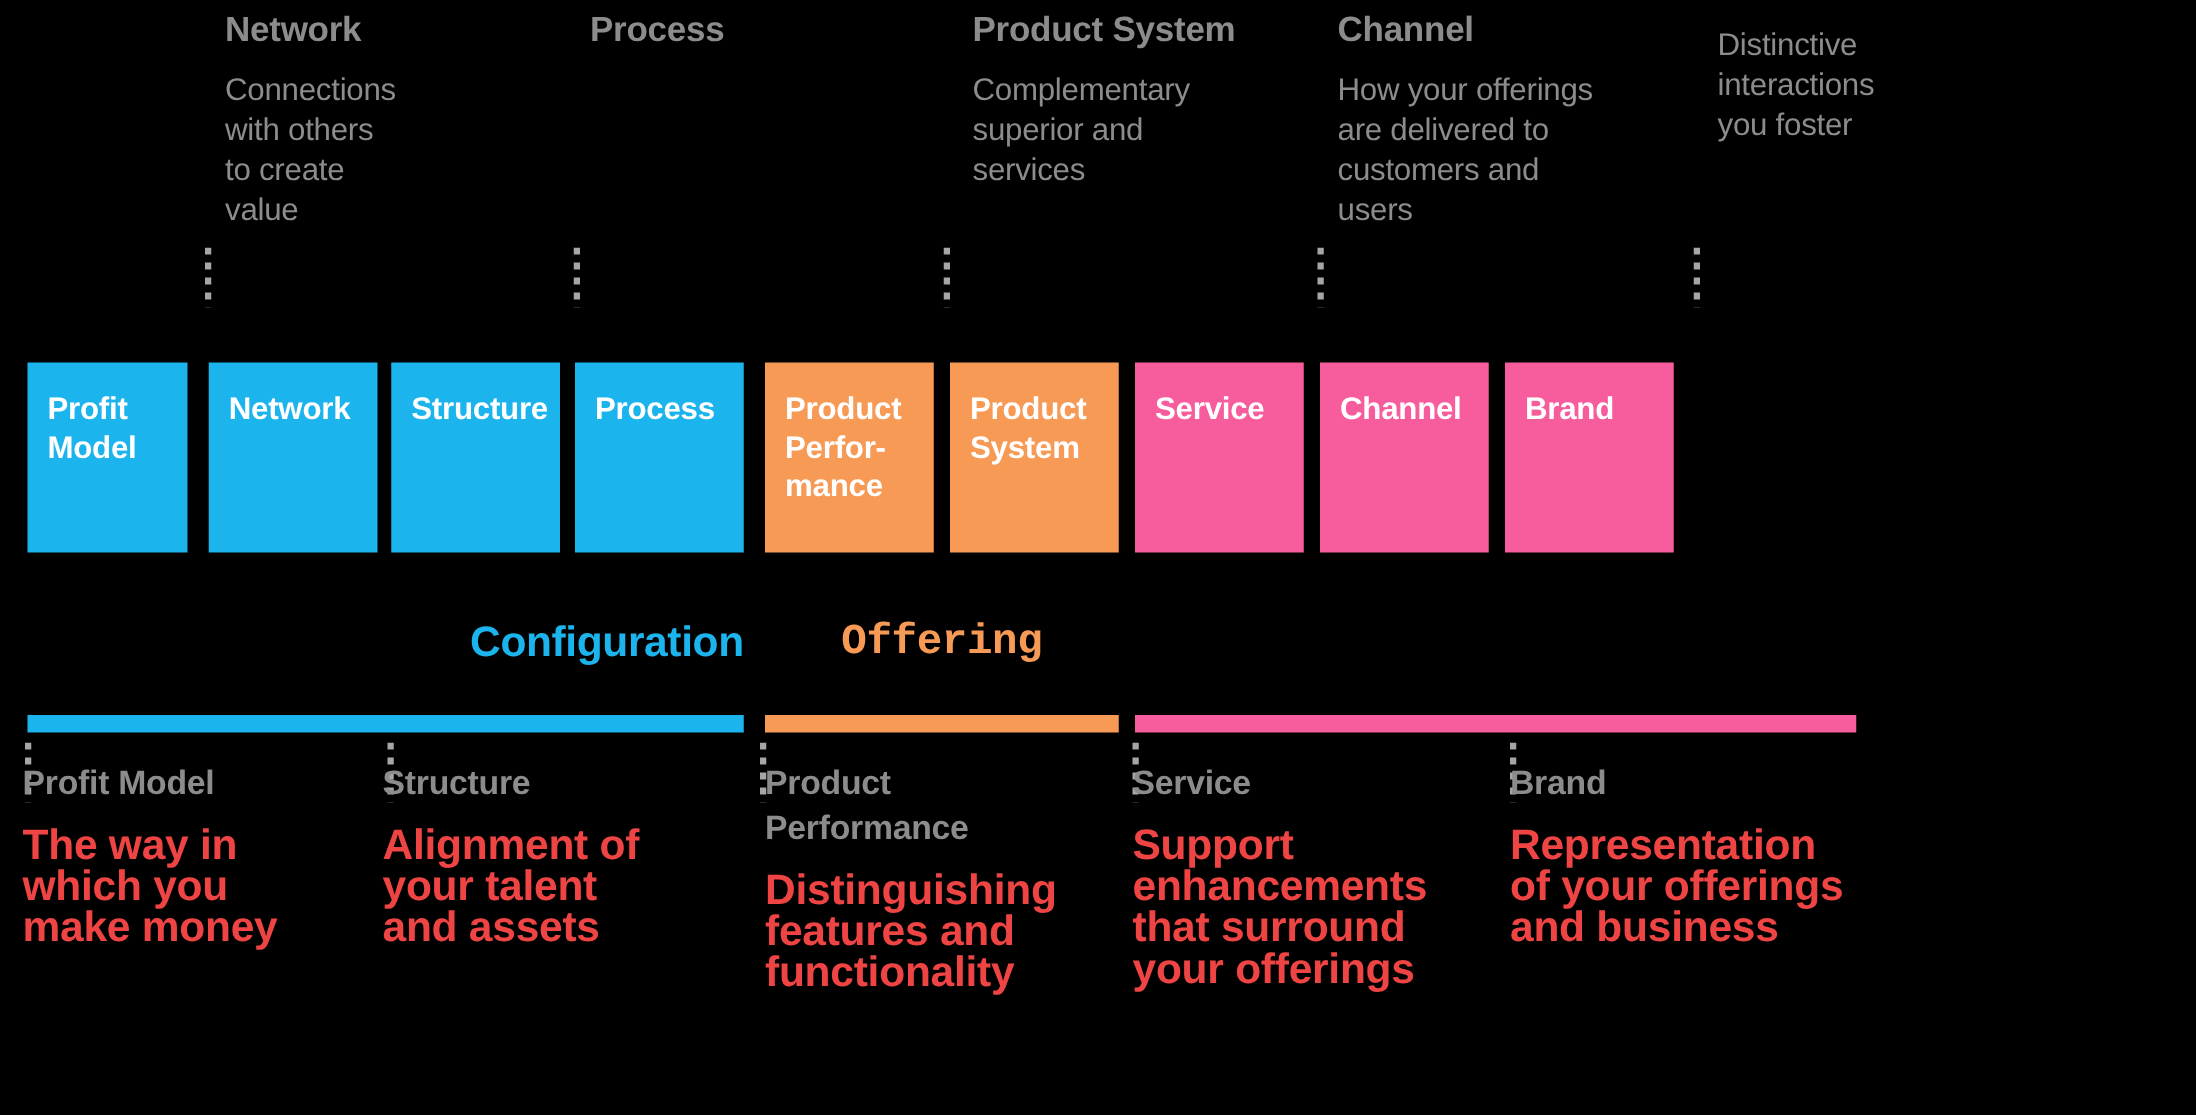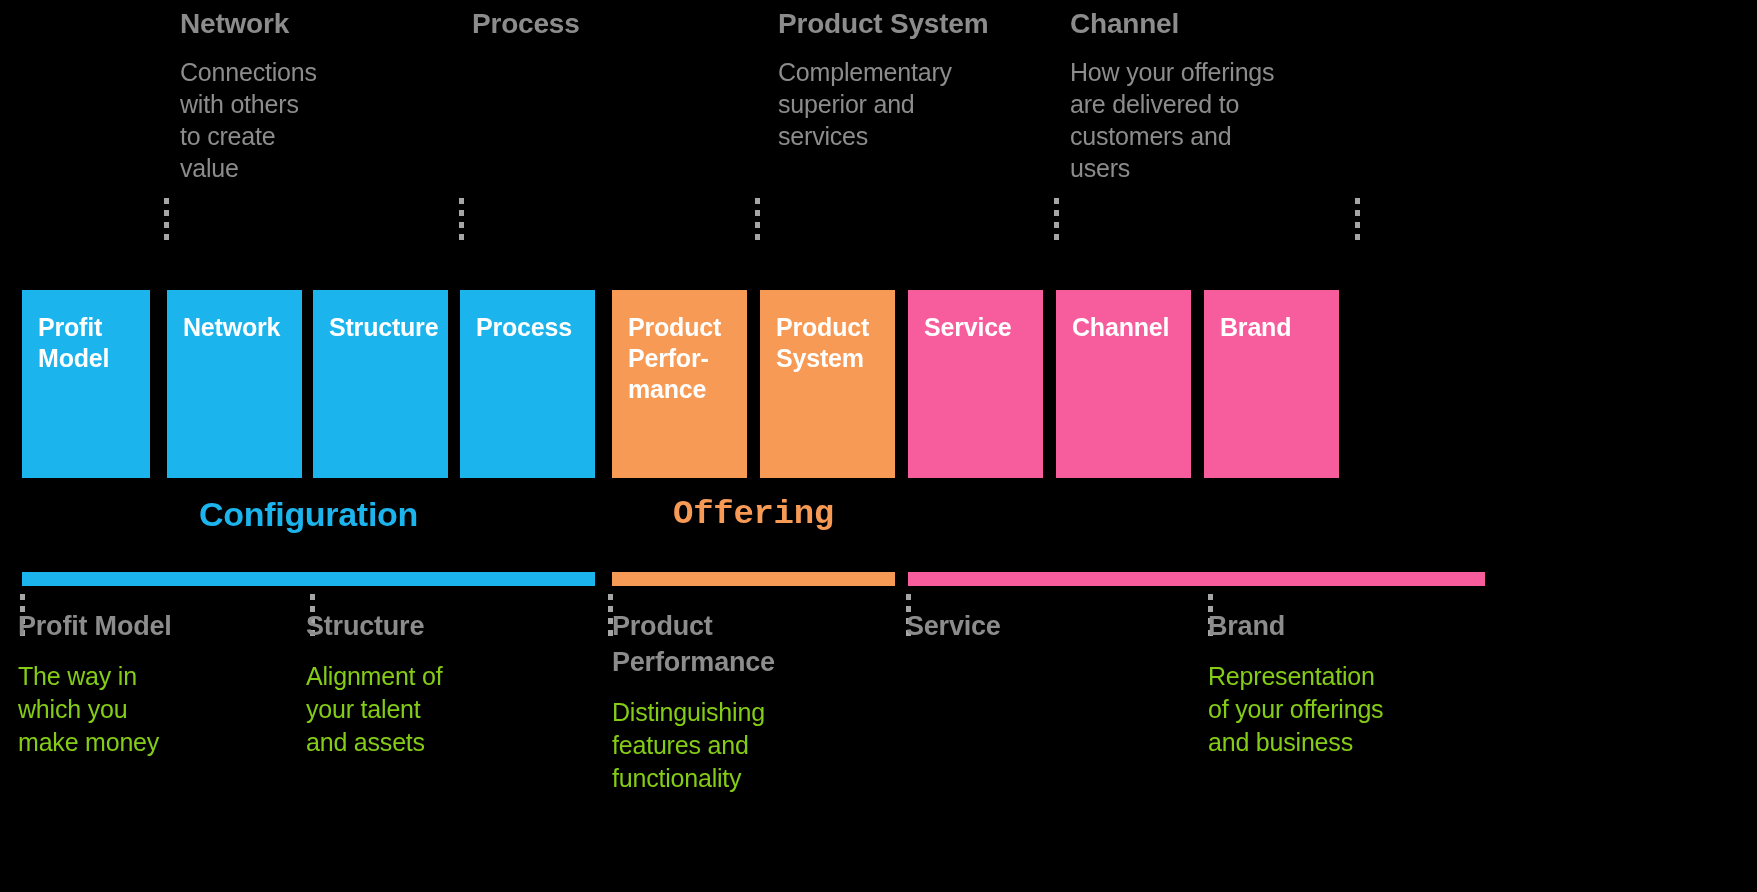--- a/index.html
+++ b/index.html
@@ -48,21 +48,21 @@
     width: 5px;
     background-image: linear-gradient(to bottom, #a6a6a6 0 6px, transparent 6px 12px);
     background-size: 5px 12px;
     background-repeat: repeat-y;
   }
 
   
   .box {
     position: absolute;
     top: 290px;
-    height: 188px;
+    height: 152px;
     box-sizing: border-box;
     padding: 22px 16px 0 16px;
     color: #ffffff;
     font-size: 25px;
     font-weight: bold;
     line-height: 31px;
     letter-spacing: -0.2px;
     white-space: pre-line;
   }
   .box.blue   { background: #1cb4ec; }
@@ -71,21 +71,21 @@
 
   
   .cat-label {
     position: absolute;
     top: 495px;
     font-size: 34px;
     font-weight: bold;
     text-align: center;
     letter-spacing: -0.3px;
   }
-  .cat-label.blue   { color: #1cb4ec; }
+  .cat-label.blue   { color: #1cb4ec; text-align: right; }
   .cat-label.orange { color: #f79a55; }
   .cat-label.pink   { color: #f75c9c; }
 
   
   .cat-bar {
     position: absolute;
     top: 572px;
     height: 14px;
   }
   .cat-bar.blue   { background: #1cb4ec; }
@@ -99,24 +99,24 @@
   }
   .bot-block .bb-title {
     font-size: 27px;
     font-weight: bold;
     line-height: 36px;
     color: #8c8c8c;
     letter-spacing: -0.2px;
     white-space: pre-line;
   }
   .bot-block .bb-desc {
-    font-size: 25px;
-    font-weight: normal;
+    font-size: 34px;
+    font-weight: bold;
     line-height: 33px;
-    color: #84cc16;
+    color: #ef4444;
     margin-top: 16px;
     letter-spacing: -0.2px;
     white-space: pre-line;
   }
 </style>
 </head>
 <body>
 
 <div class="stage">
 
@@ -142,20 +142,23 @@
 
   <div class="top-block" style="left:1070px; top:6px; width:300px;">
     <div class="tb-title">Channel</div>
     <div class="tb-desc">How your offerings
 are delivered to
 customers and
 users</div>
   </div>
 
   <div class="top-block" style="left:1374px; top:6px; width:310px;">
+    <div class="tb-desc">Distinctive
+interactions
+you foster</div>
   </div>
 
   <div class="dash-v" style="left:164px;  top:198px; height:48px;"></div>
   <div class="dash-v" style="left:459px;  top:198px; height:48px;"></div>
   <div class="dash-v" style="left:755px;  top:198px; height:48px;"></div>
   <div class="dash-v" style="left:1054px; top:198px; height:48px;"></div>
   <div class="dash-v" style="left:1355px; top:198px; height:48px;"></div>
 
   <div class="box blue" style="left:22px;   width:128px;">Profit
 Model</div>
@@ -201,20 +204,24 @@
   <div class="bot-block" style="left:612px; top:608px; width:285px;">
     <div class="bb-title">Product
 Performance</div>
     <div class="bb-desc">Distinguishing
 features and
 functionality</div>
   </div>
 
   <div class="bot-block" style="left:906px; top:608px; width:285px;">
     <div class="bb-title">Service</div>
+    <div class="bb-desc">Support
+enhancements
+that surround
+your offerings</div>
   </div>
 
   <div class="bot-block" style="left:1208px; top:608px; width:300px;">
     <div class="bb-title">Brand</div>
     <div class="bb-desc">Representation
 of your offerings
 and business</div>
   </div>
 
 </div>

